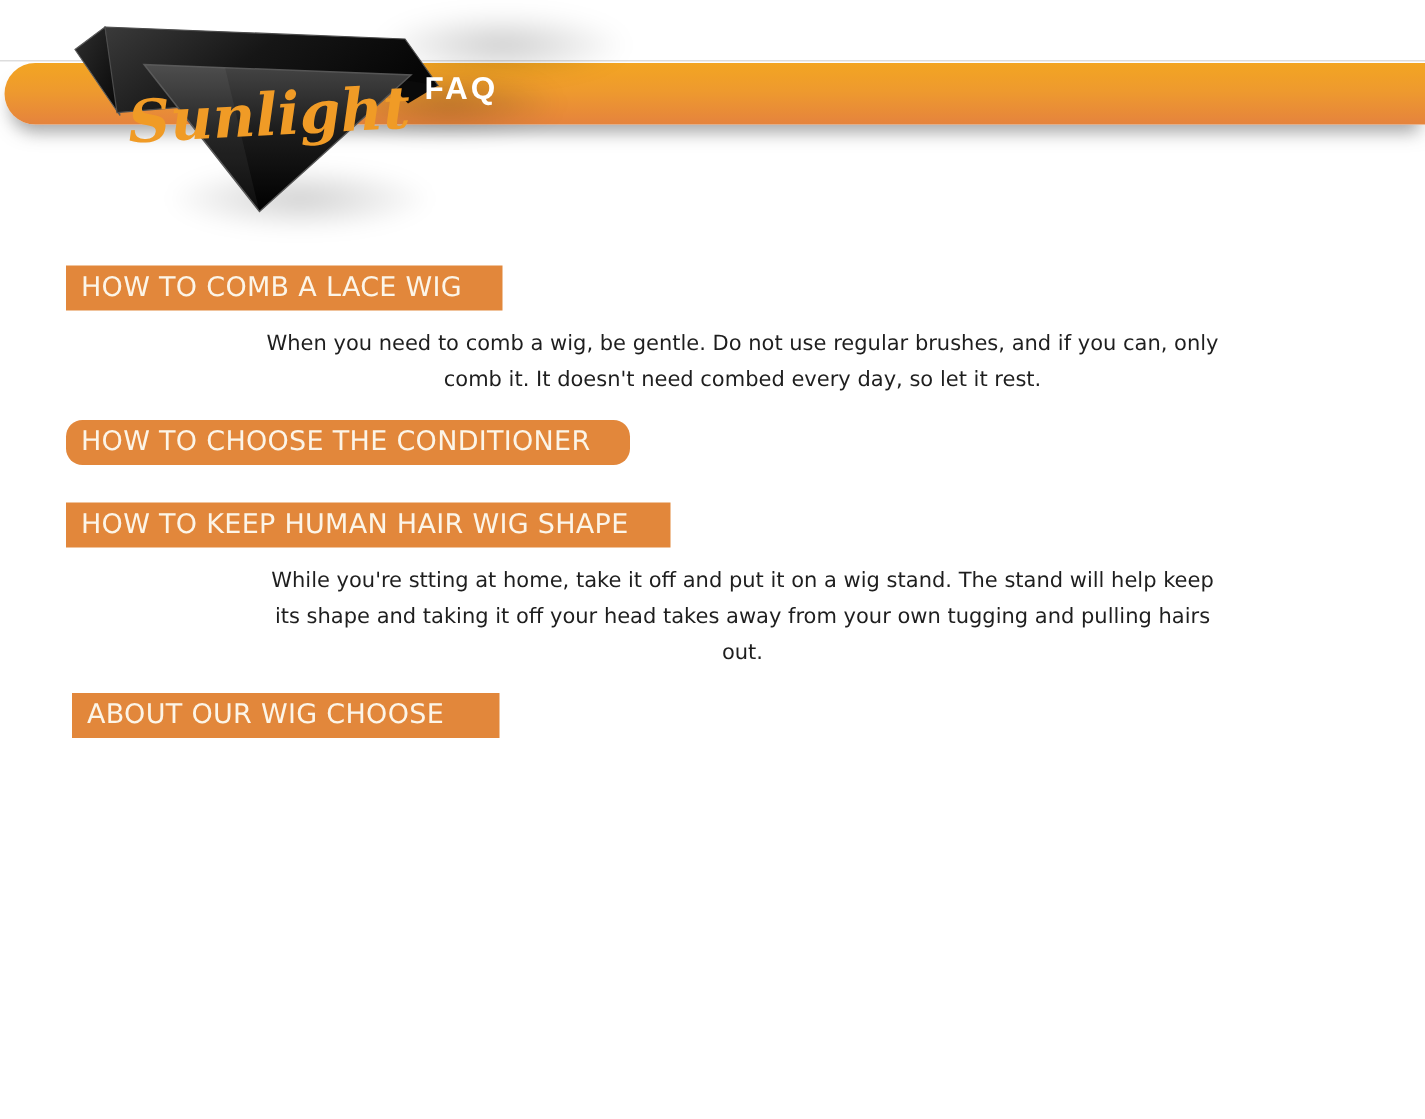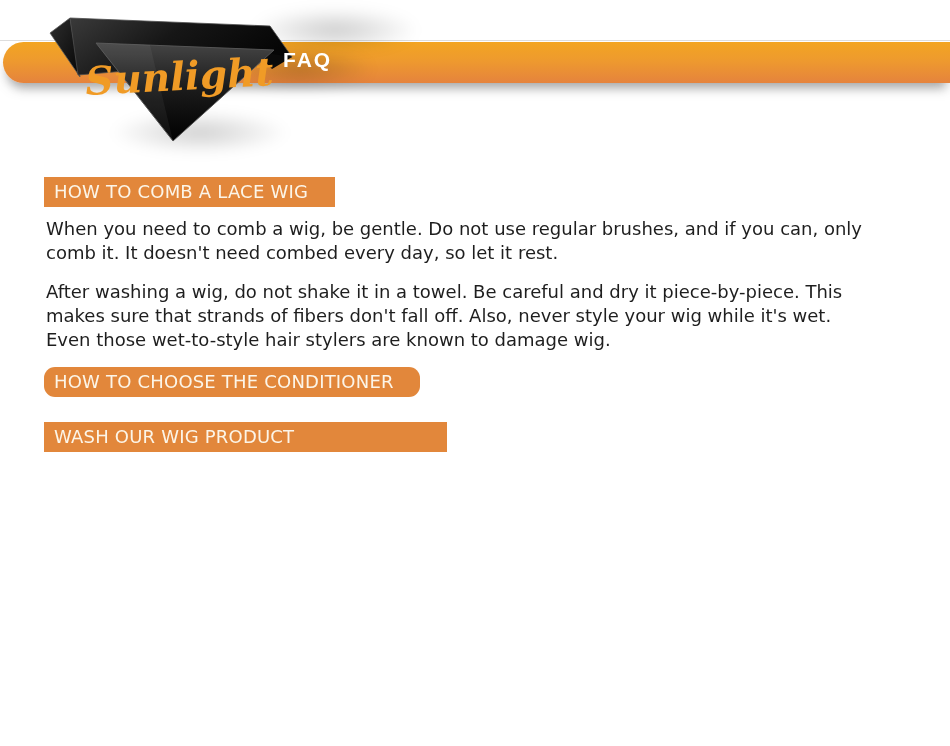--- a/index.html
+++ b/index.html
@@ -60,22 +60,23 @@
     font-size: 18px; font-weight: normal; letter-spacing: 0.2px;
     white-space: nowrap;
   }
   .faq-section:nth-of-type(1) .sec-head { min-width: 291px; }
   .faq-section:nth-of-type(2) .sec-head { min-width: 291px; }
   .faq-section:nth-of-type(3) .sec-head { min-width: 376px; border-radius: 11px; }
   .faq-section:nth-of-type(4) .sec-head { min-width: 403px; }
   .faq-section:nth-of-type(5) .sec-head { min-width: 285px; margin-left: 4px; }
   .sec-body {
     margin: 0; padding-left: 2px;
-    font-size: 18px; line-height: 24px; color: #1e1e1e;
+    font-size: 14px; line-height: 24px; color: #1e1e1e;
     white-space: pre-line;
+    text-align: center;
   }
 </style>
 </head>
 <body>
 
 <div class="page">
 
   <header class="banner">
     <div class="hairline"></div>
     <div class="orange-bar"></div>
@@ -118,28 +119,31 @@
 
   <main class="content">
 
     <section class="faq-section">
       <h2 class="sec-head">HOW TO COMB A LACE WIG</h2>
       <p class="sec-body">When you need to comb a wig, be gentle. Do not use regular brushes, and if you can, only
 comb it. It doesn't need combed every day, so let it rest.</p>
     </section>
 
     <section class="faq-section">
-      <p class="sec-body">After washing a wig, do not shake it in a towel. Be careful and dry it piece-by-piece. This
-makes sure that strands of fibers don't fall off. Also, never style your wig while it's wet.
-Even those wet-to-style hair stylers are known to damage wig.</p>
     </section>
 
     <section class="faq-section">
       <h2 class="sec-head">HOW TO CHOOSE THE CONDITIONER</h2>
     </section>
 
+    <section class="faq-section">
+      <h2 class="sec-head">HOW TO KEEP HUMAN HAIR WIG SHAPE</h2>
+      <p class="sec-body">While you're stting at home, take it off and put it on a wig stand. The stand will help keep
+its shape and taking it off your head takes away from your own tugging and pulling hairs
+out.</p>
+    </section>
 
     <section class="faq-section">
-      <h2 class="sec-head">WASH OUR WIG PRODUCT</h2>
+      <h2 class="sec-head">ABOUT OUR WIG CHOOSE</h2>
     </section>
 
   </main>
 </div>
 
 </body></html>

